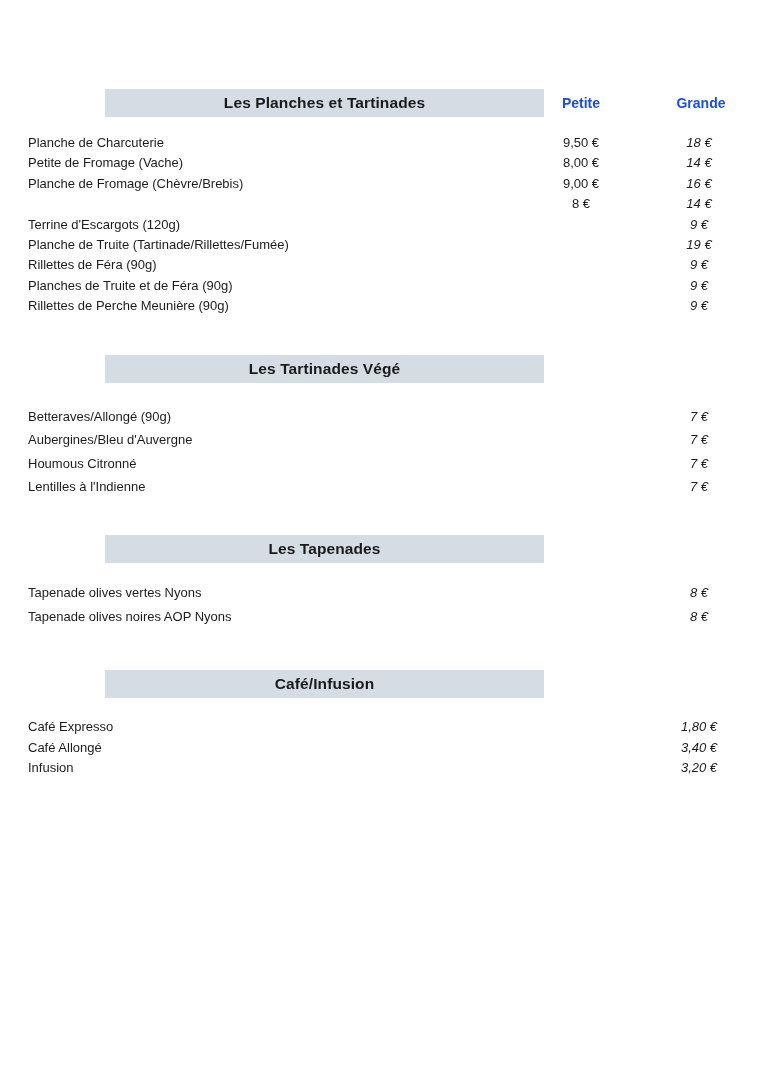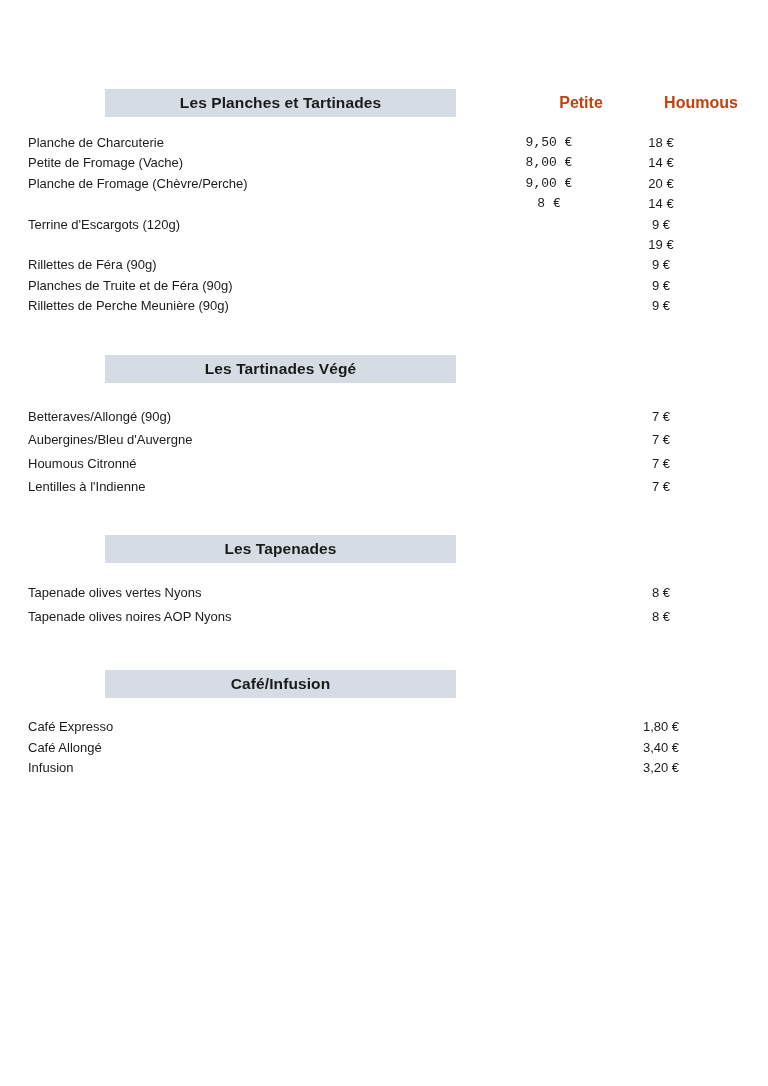--- a/index.html
+++ b/index.html
@@ -12,84 +12,85 @@
     overflow:hidden;
   }
   .page{position:absolute;inset:0;}
   .menu-section{position:absolute;left:0;width:768px;}
   .sec0{top:89px;  --rows-top:44px; --rh:20.4px;}
   .sec1{top:355px; --rows-top:50px; --rh:23.3px;}
   .sec2{top:535px; --rows-top:46px; --rh:24px;}
   .sec3{top:670px; --rows-top:47px; --rh:20.6px;}
 
   .bar{
-    position:absolute;left:105px;top:0;width:351px;height:28px;
+    position:absolute;left:105px;top:0;width:439px;height:28px;
     background:#d6dce4;
     display:flex;align-items:center;justify-content:center;
   }
   .bar h2{
     margin:0;font-size:15.5px;font-weight:700;color:#1a1a1a;
     letter-spacing:0.1px;
   }
   .col-head{
     position:absolute;top:0;height:28px;width:70px;
     display:flex;align-items:center;justify-content:center;
-    font-size:16px;font-weight:700;color:#c2410c;
+    font-size:14px;font-weight:700;color:#1d4ed8;
   }
   .col-head.petite{left:546px;}
   .col-head.grande{left:666px;}
 
   .rows{position:absolute;left:0;top:var(--rows-top);width:768px;}
   .row{position:relative;height:var(--rh);width:693px;}
   .row span{
     position:absolute;top:0;height:var(--rh);line-height:var(--rh);
     font-size:13px;color:#1c1c1c;white-space:nowrap;
   }
   .item-name{left:28px;}
   .price{width:70px;text-align:center;}
-  .price.petite{left:514px;font-family:Liberation Mono, monospace;}
-  .price.grande{left:626px;}
+  .price.petite{left:546px;}
+  .price.grande{left:664px;font-style:italic;}
 </style>
 </head>
 <body>
 
 <div class="page">
 
   <section class="menu-section sec0">
     <div class="bar">
       <h2>Les Planches et Tartinades</h2>
     </div>
     <div class="col-head petite">Petite</div>
-    <div class="col-head grande">Houmous</div>
+    <div class="col-head grande">Grande</div>
     <div class="rows">
         <div class="row">
           <span class="item-name">Planche de Charcuterie</span>
           <span class="price petite">9,50 €</span>
           <span class="price grande">18 €</span>
         </div>
         <div class="row">
           <span class="item-name">Petite de Fromage (Vache)</span>
           <span class="price petite">8,00 €</span>
           <span class="price grande">14 €</span>
         </div>
         <div class="row">
-          <span class="item-name">Planche de Fromage (Chèvre/Perche)</span>
+          <span class="item-name">Planche de Fromage (Chèvre/Brebis)</span>
           <span class="price petite">9,00 €</span>
-          <span class="price grande">20 €</span>
+          <span class="price grande">16 €</span>
         </div>
         <div class="row">
           <span class="price petite">8 €</span>
           <span class="price grande">14 €</span>
         </div>
         <div class="row">
           <span class="item-name">Terrine d'Escargots (120g)</span>
           <span class="price petite"></span>
           <span class="price grande">9 €</span>
         </div>
         <div class="row">
+          <span class="item-name">Planche de Truite (Tartinade/Rillettes/Fumée)</span>
           <span class="price petite"></span>
           <span class="price grande">19 €</span>
         </div>
         <div class="row">
           <span class="item-name">Rillettes de Féra (90g)</span>
           <span class="price petite"></span>
           <span class="price grande">9 €</span>
         </div>
         <div class="row">
           <span class="item-name">Planches de Truite et de Féra (90g)</span>

